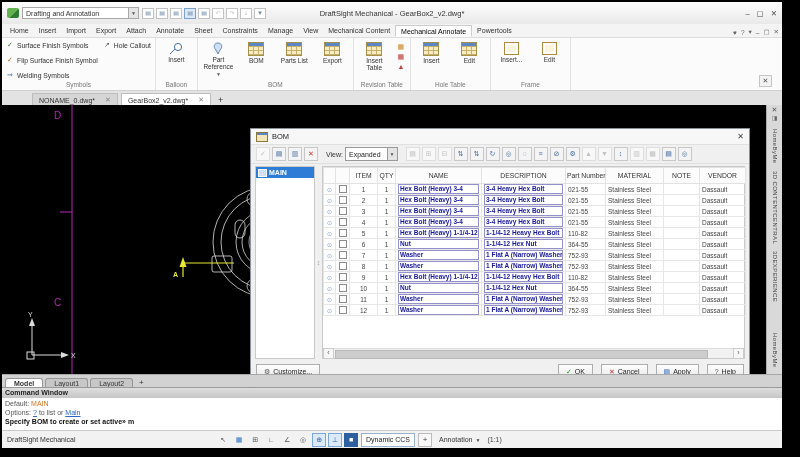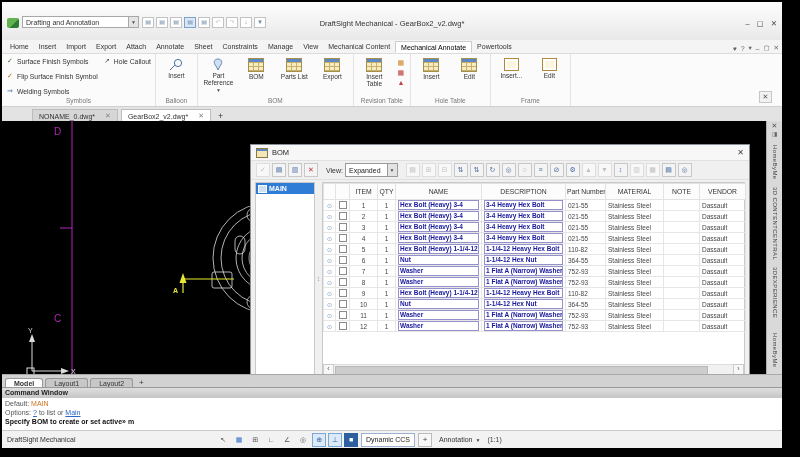--- a/index.html
+++ b/index.html
@@ -2,22 +2,22 @@
 <html><head>
 <meta charset="utf-8">
 <style>
   html,body{margin:0;padding:0}
   body{width:800px;height:457px;background:#000;position:relative;overflow:hidden;
        font-family:"Liberation Sans",sans-serif;color:#222}
   .app{position:absolute;left:2px;top:2px;width:780px;height:446px;background:#f0f0f0;
        display:flex;flex-direction:column}
 
   
-  .titlebar{height:14px;background:linear-gradient(#fdfdfd,#e9e9e9);display:flex;align-items:flex-end;
-            gap:3px;padding:12px 5px;position:relative;flex:0 0 auto}
+  .titlebar{height:14px;background:linear-gradient(#fdfdfd,#e9e9e9);display:flex;align-items:center;
+            gap:3px;padding:4px 5px;position:relative;flex:0 0 auto}
   .logo{width:12px;height:10px;background:linear-gradient(135deg,#62b24f 55%,#2e7d32 55%);border-radius:2px}
   .ws-select{border:1px solid #a8a8a8;background:#fff;height:10px;display:flex;align-items:center;
              font-size:7px;padding:0 0 0 3px;width:112px;justify-content:space-between;color:#333}
   .ws-dd{width:9px;height:10px;background:#e4e4e4;border-left:1px solid #a8a8a8;text-align:center;
          font-size:5px;line-height:10px;color:#555}
   .qat{display:flex;gap:2px;align-items:center}
   .qat-i{width:10px;height:9px;border:1px solid #c2c2c2;background:#fff;font-size:6px;line-height:8px;
          text-align:center;color:#6d88a8}
   .qi-save{background:#dce8f8;border-color:#7aa0cc}
   .qi-dis{color:#c5c5c5}

